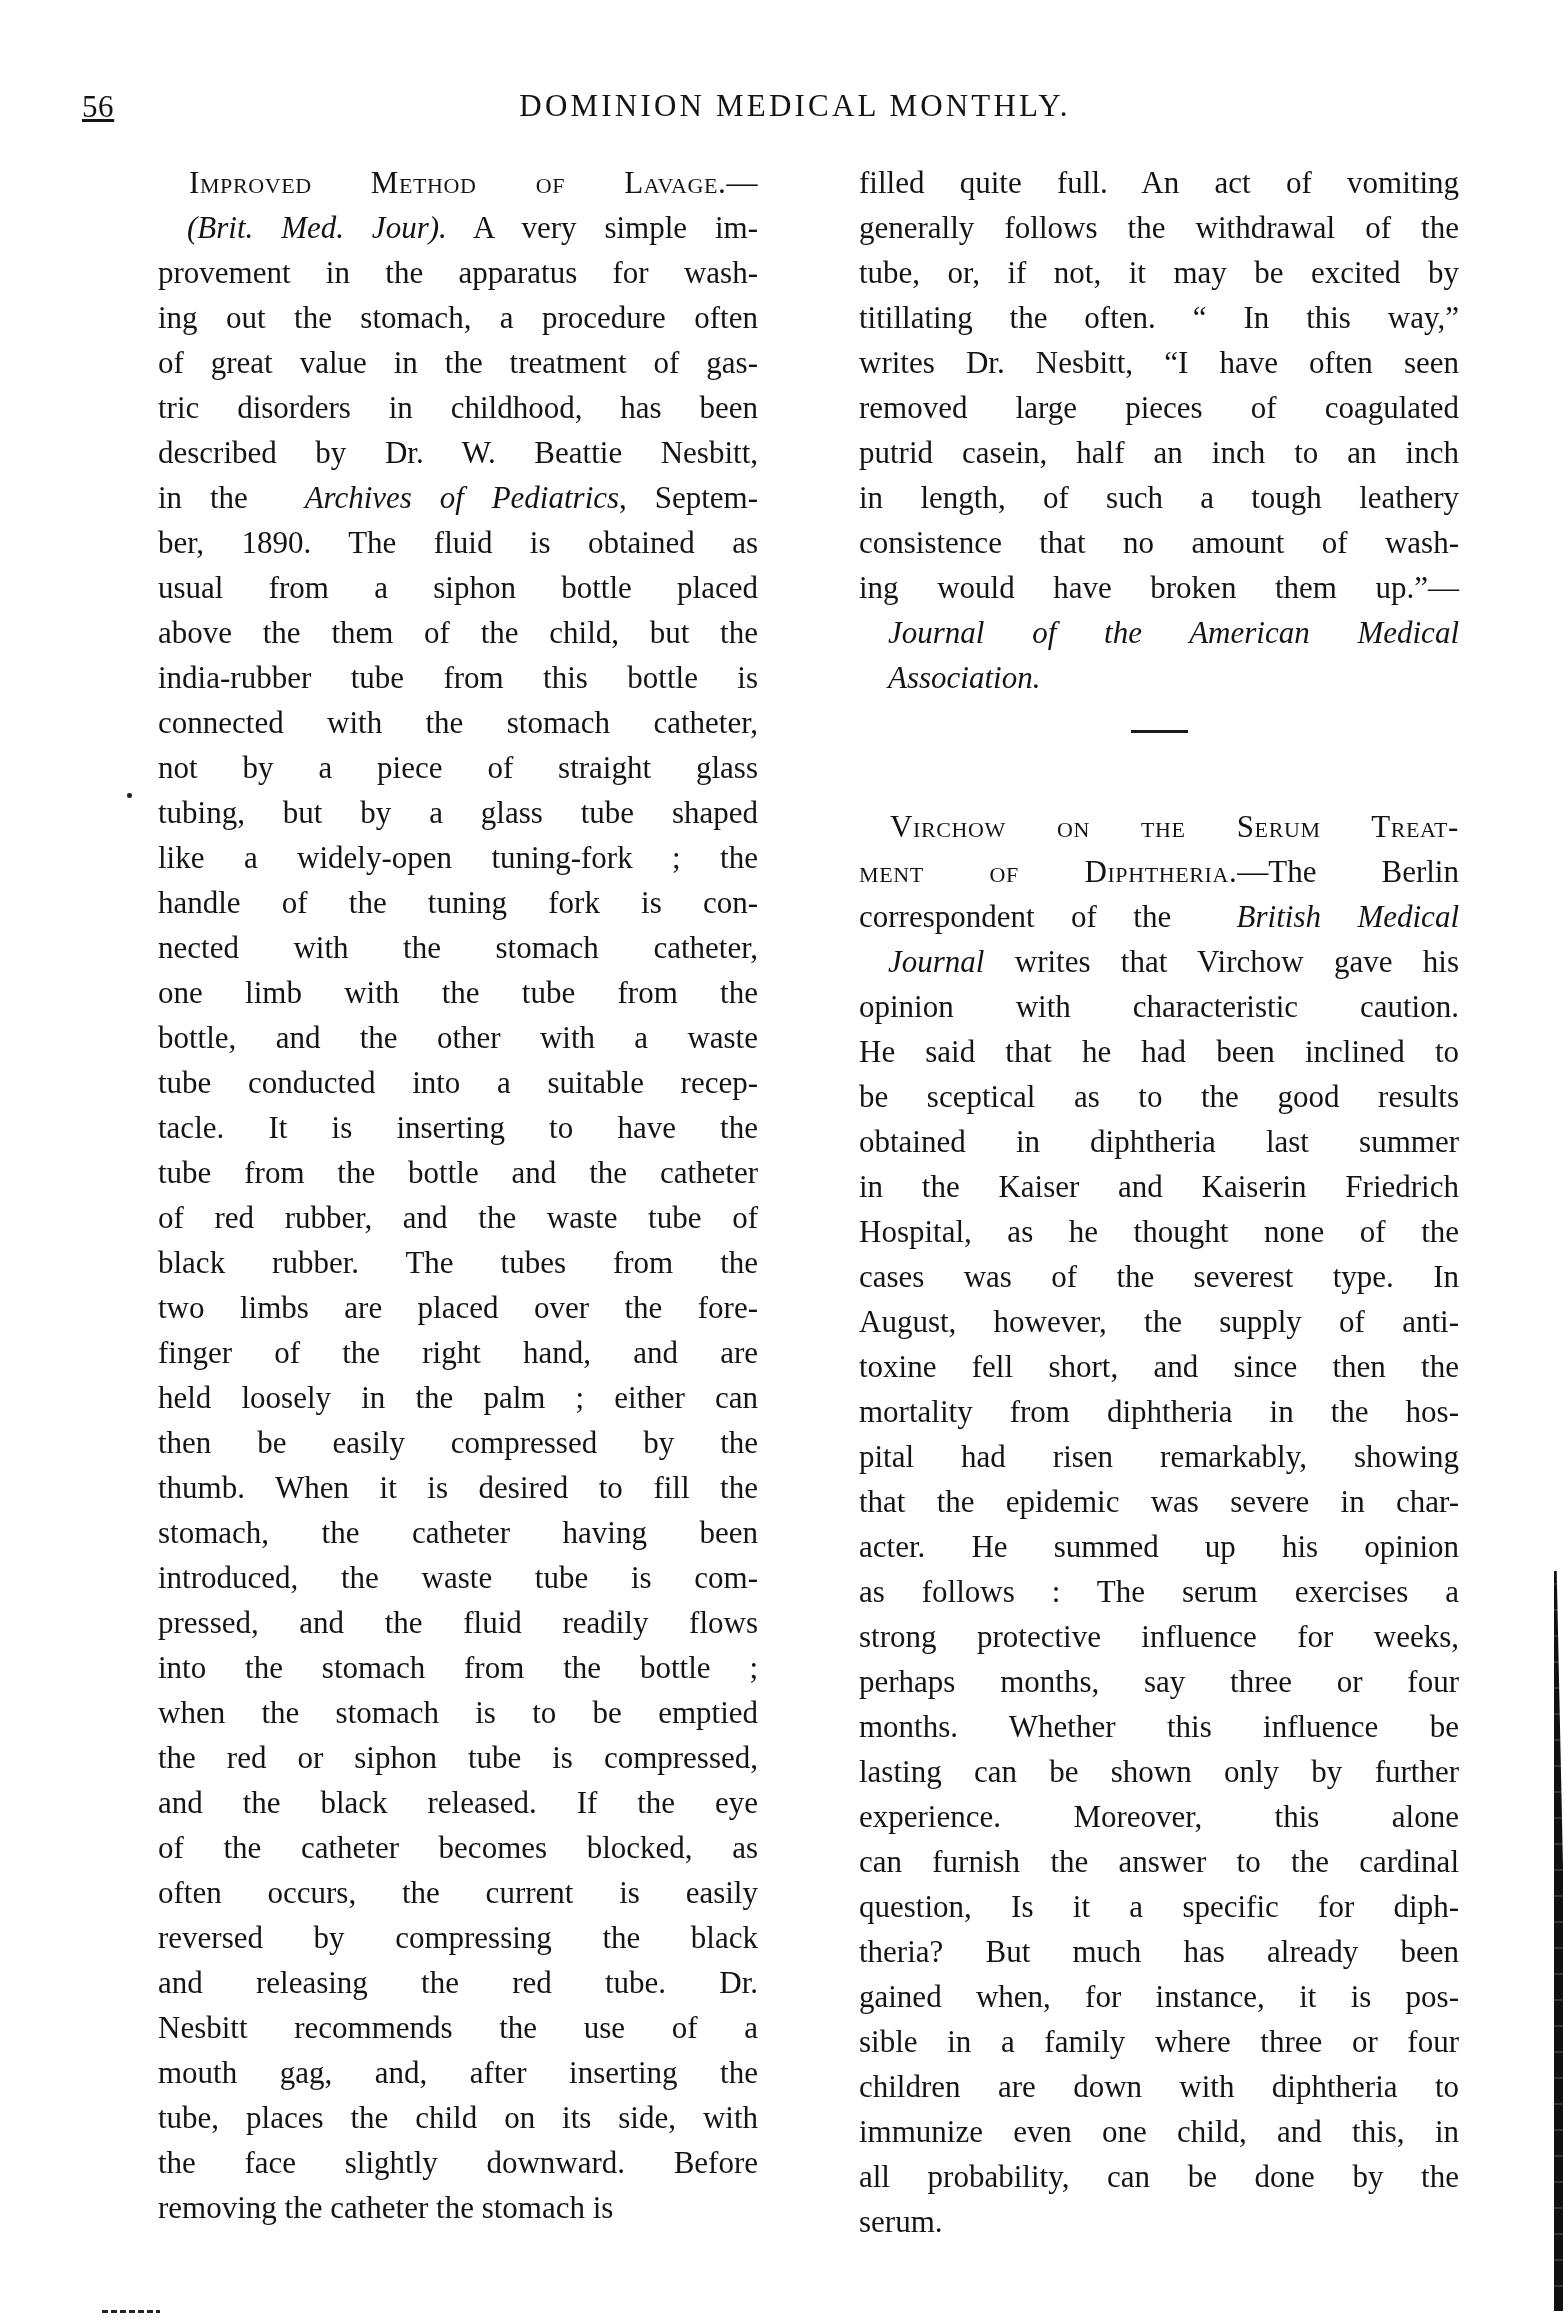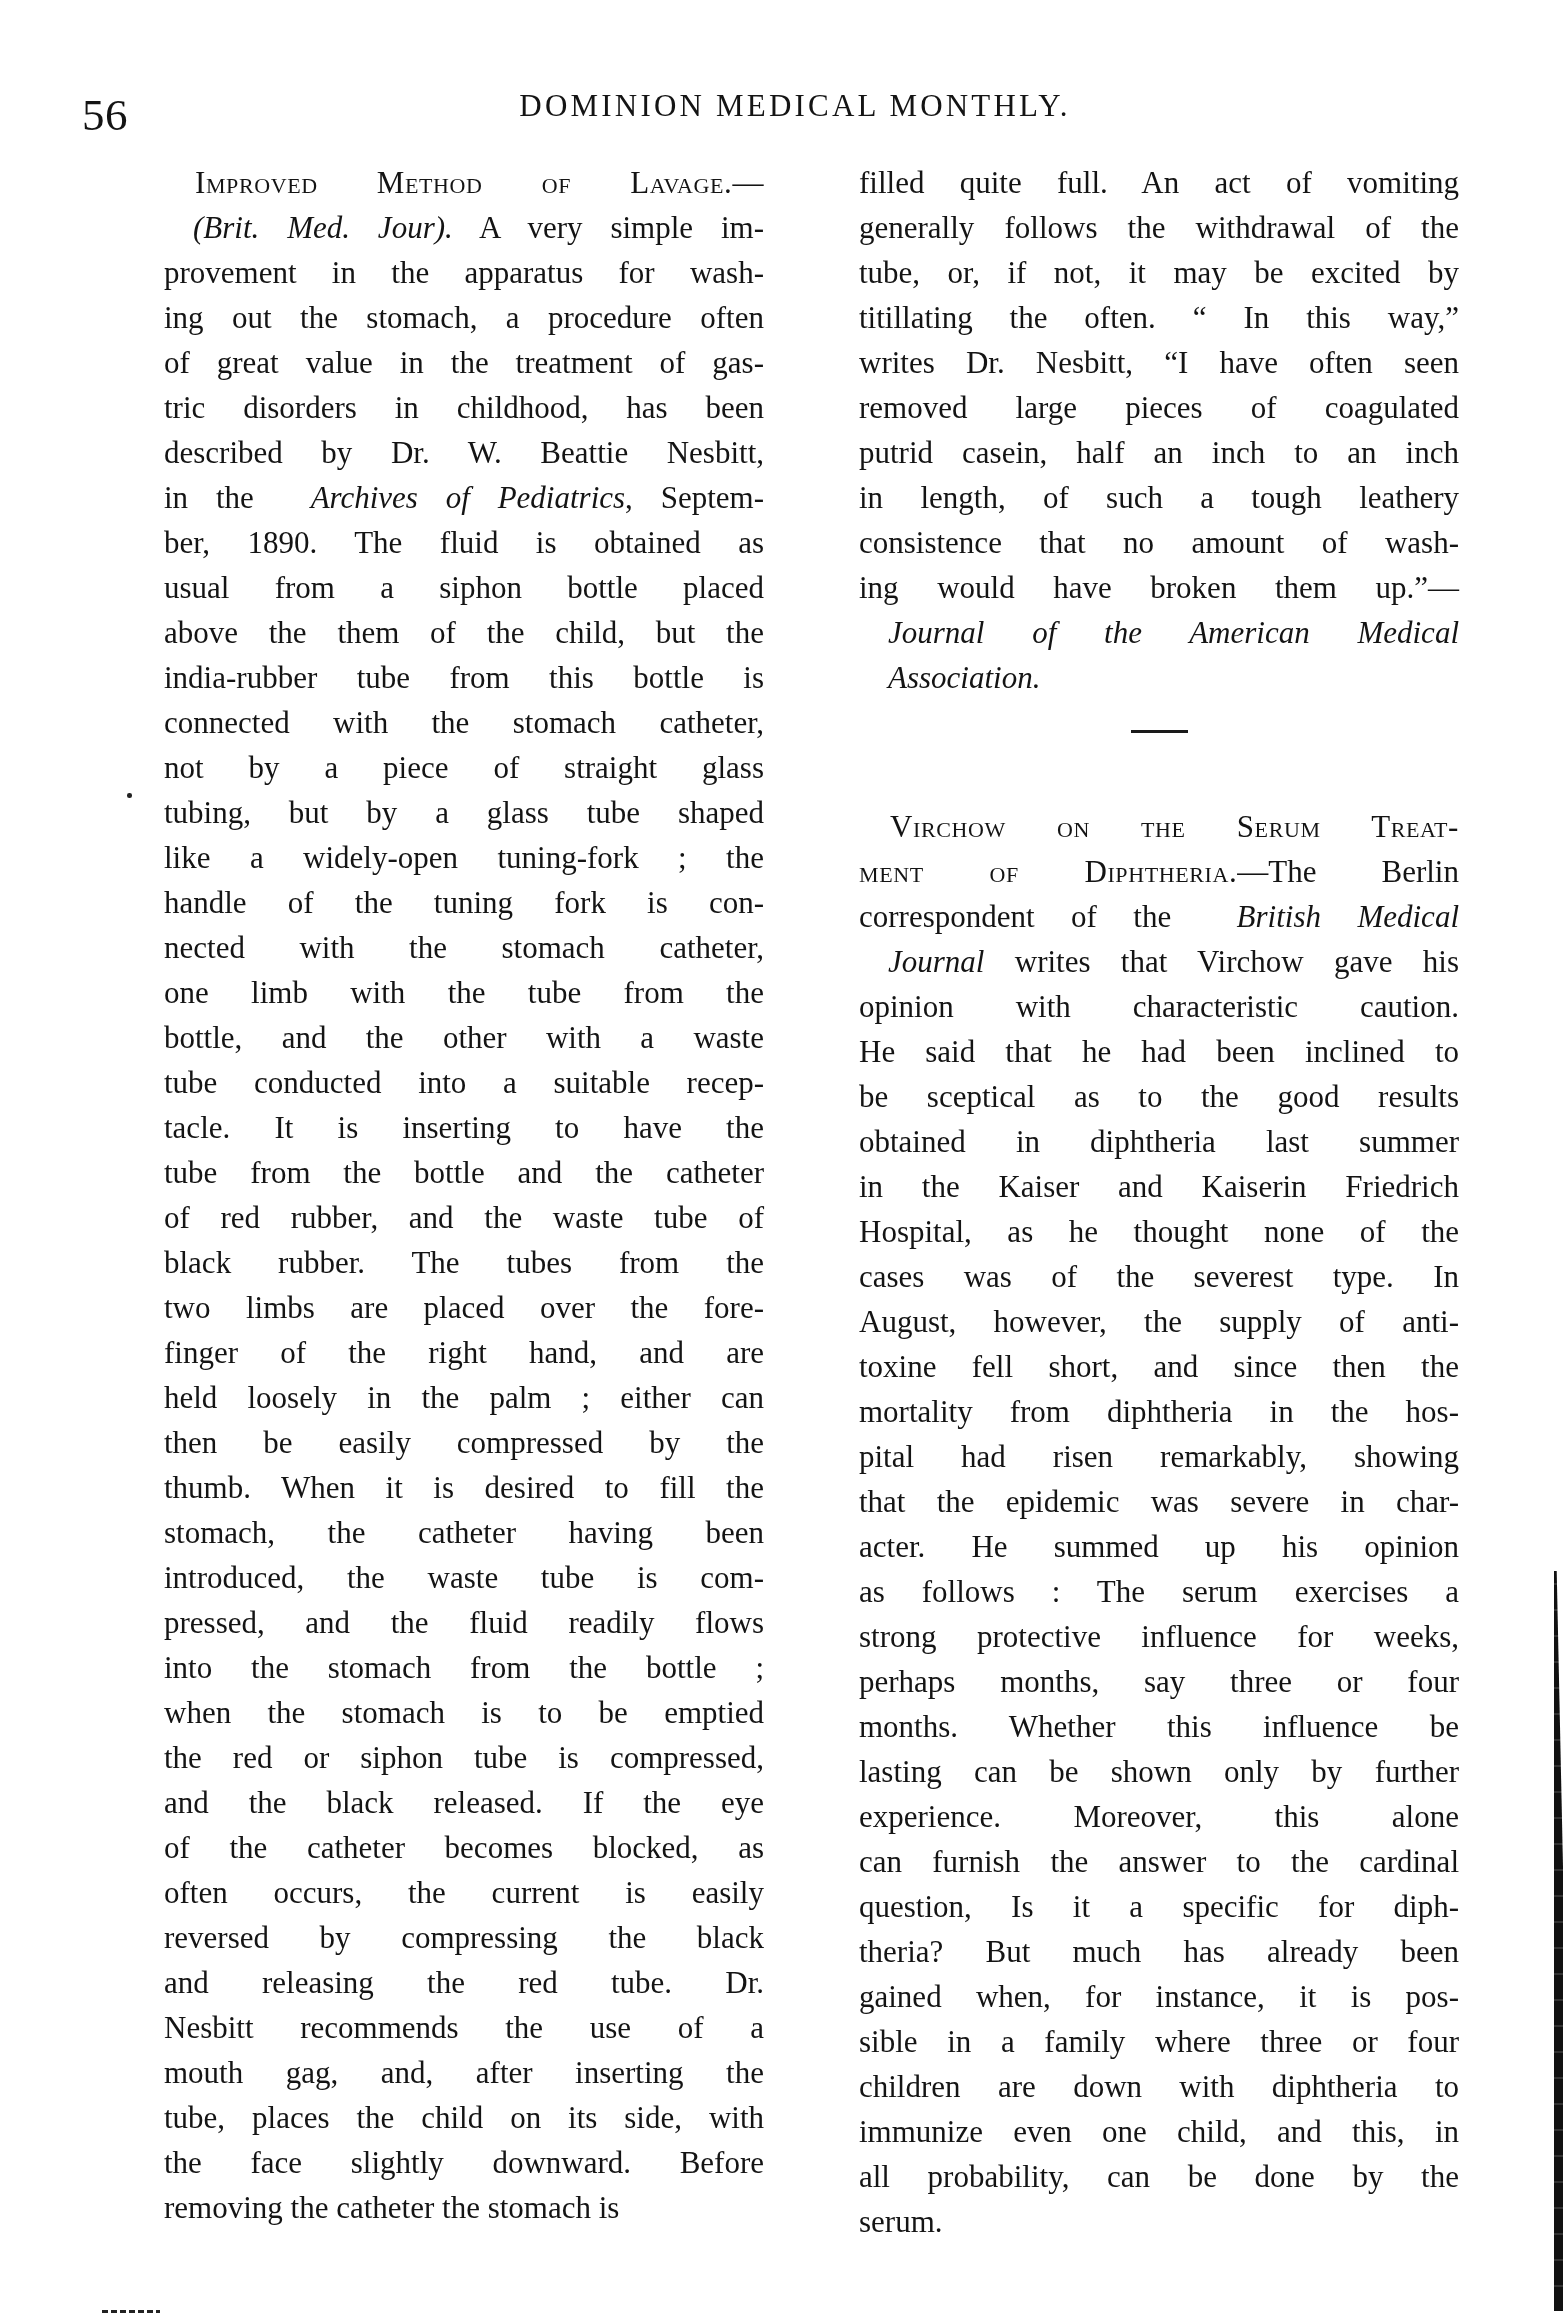--- a/index.html
+++ b/index.html
@@ -1,23 +1,23 @@
 <!DOCTYPE html>
 <html style="font-size:10.3px"><head>
   <meta charset="utf-8">
   <style>
     html, body { margin: 0; padding: 0; background: #ffffff; }
     body { width: 1564px; height: 2319px; position: relative; overflow: hidden;
            font-family: "Liberation Serif", "DejaVu Serif", serif; color: #141414; }
-    .page-number { position: absolute; left: 82px; top: 89px; font-size: 45px; letter-spacing: 0.6px; }
+    .page-number { position: absolute; left: 82px; top: 89px; font-size: 31px; letter-spacing: 0.6px; text-decoration: underline; }
     .running-head { position: absolute; left: 0; width: 1564px; top: 88px; text-align: center;
                     font-size: 31px; letter-spacing: 3.2px; padding-left: 26px; box-sizing: border-box; }
     .column { position: absolute; top: 160px; width: 600px; font-size: 31px; line-height: 45px;
               text-align: justify; hyphens: none; }
-    .col-left { left: 164px; }
+    .col-left { left: 158px; }
     .col-right { left: 859px; }
     .line { display: block; white-space: nowrap; text-align: justify; text-align-last: justify; }
     .line.last { text-align-last: left; }
     .sc { font-variant: small-caps; letter-spacing: 0.6px; }
     .indent { padding-left: 31px; }
     .it { font-style: italic; margin-left: 29px; }
     .separator { display: block; width: 57px; height: 2.6px; background: #1a1a1a; margin: 30px auto 71px auto; }
     .scan-bar { position: absolute; left: 1554px; top: 1571px; width: 9px; height: 740px;
                 background: repeating-linear-gradient(180deg, #111 0 11.6px, #333 11.6px 14px, #111 14px 26px);
                 clip-path: polygon(0 0, 30% 0, 100% 40%, 100% 100%, 0 100%); }

